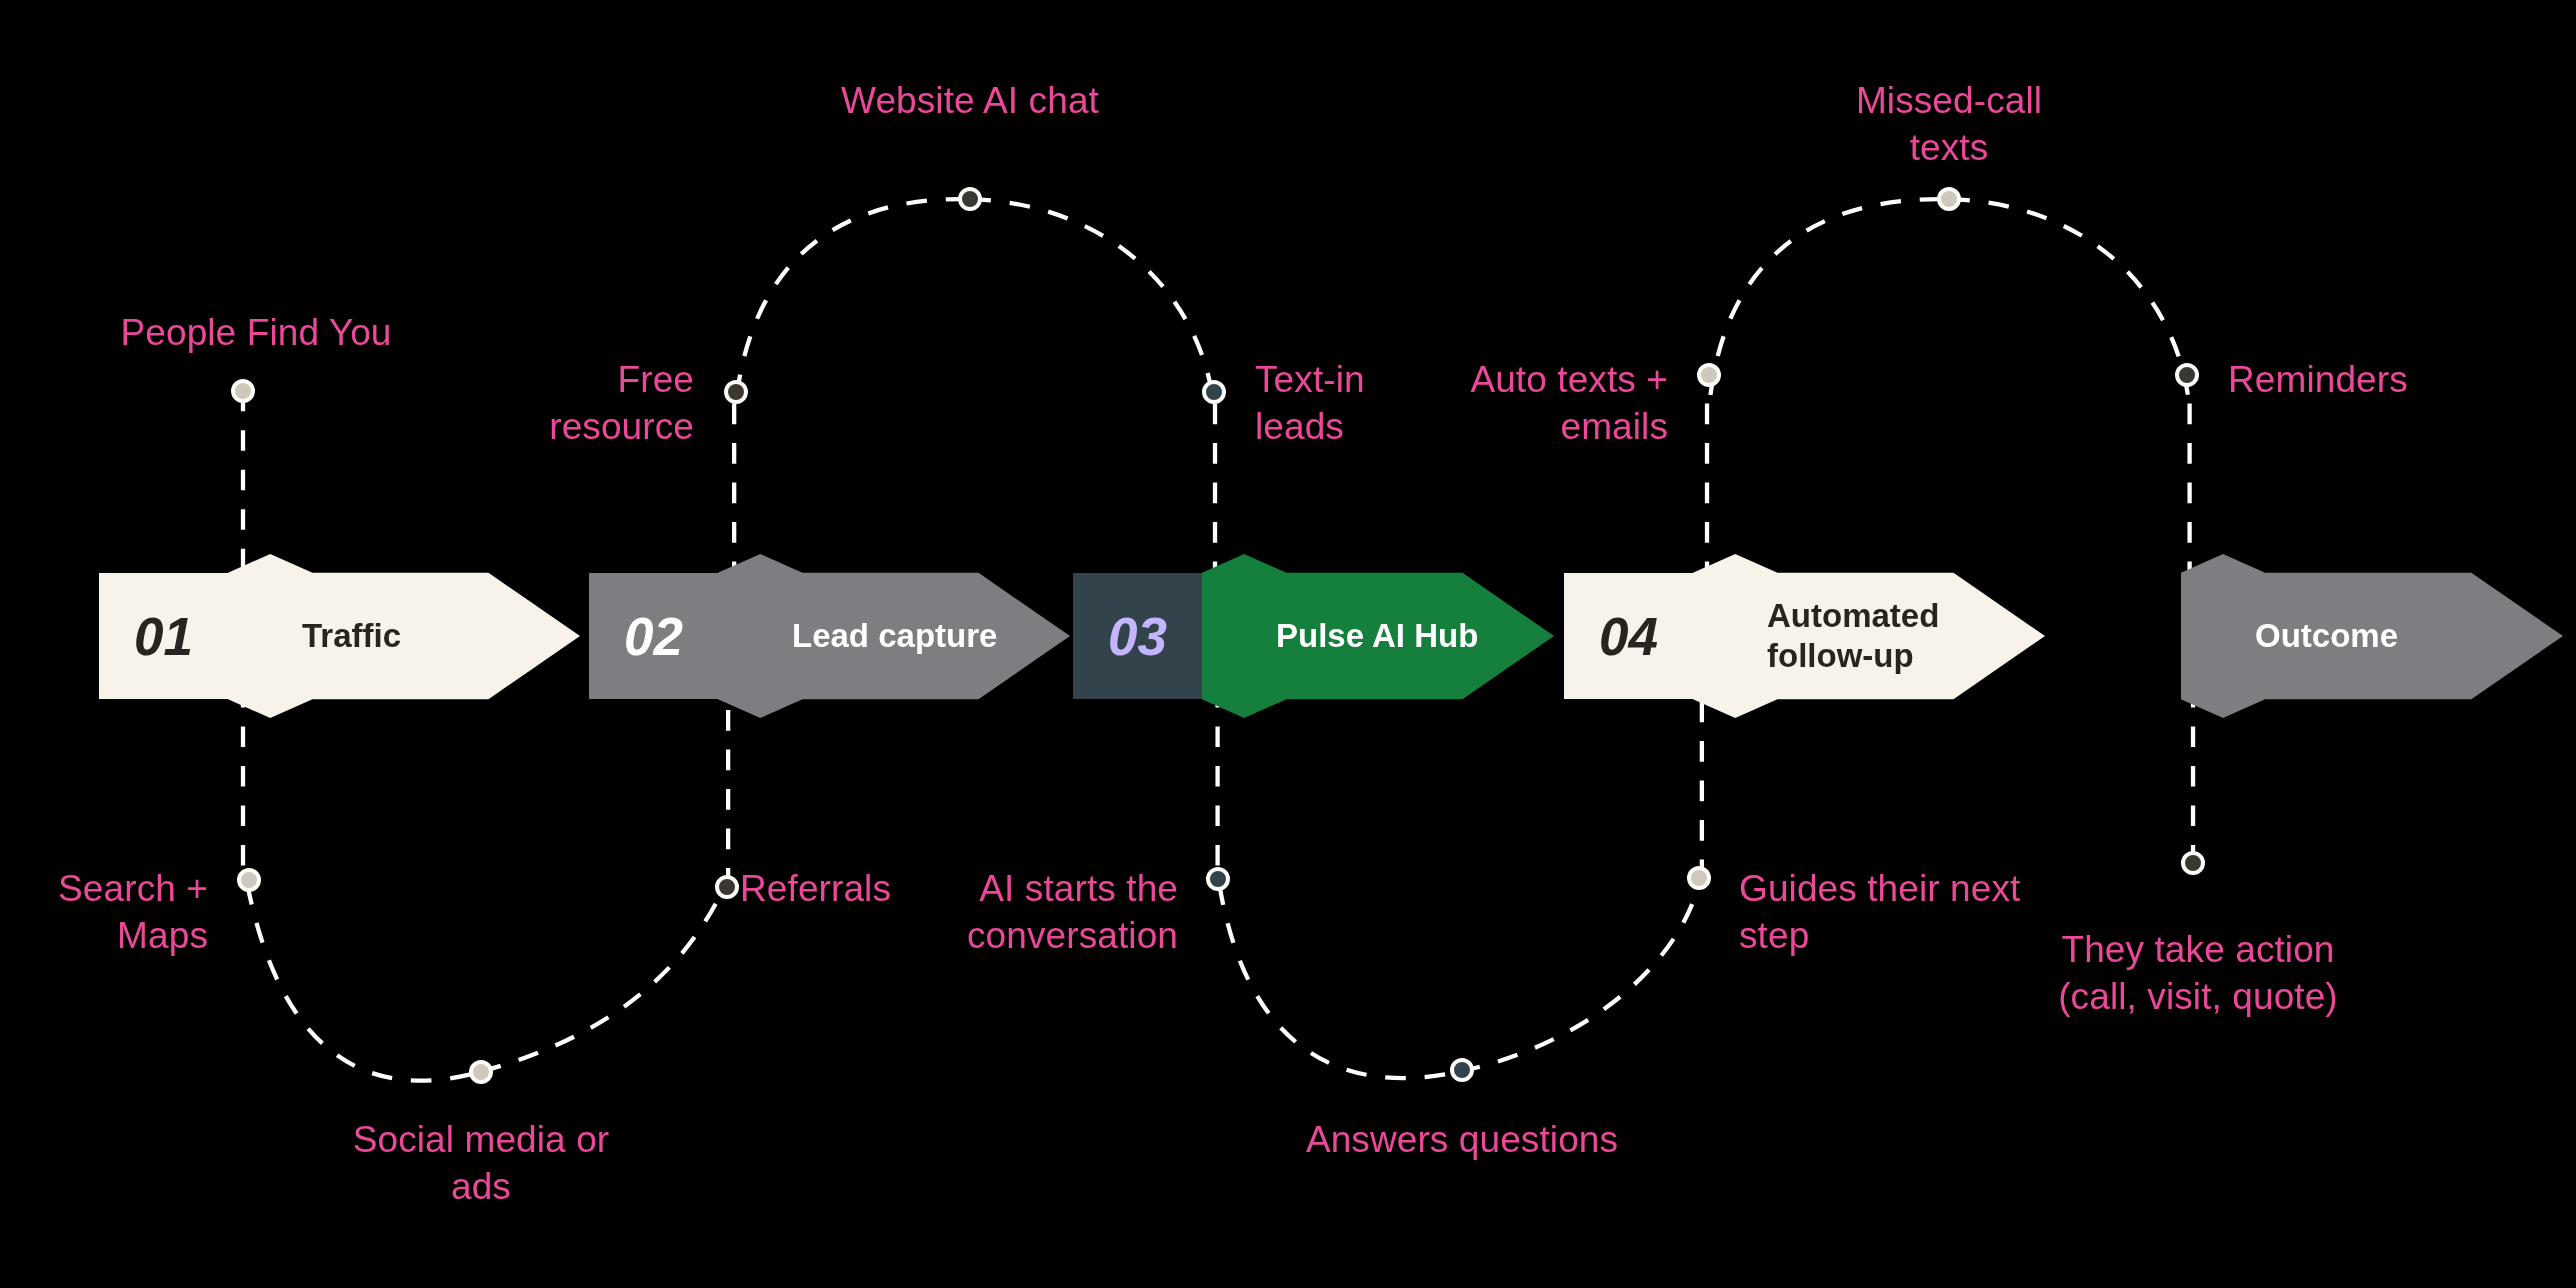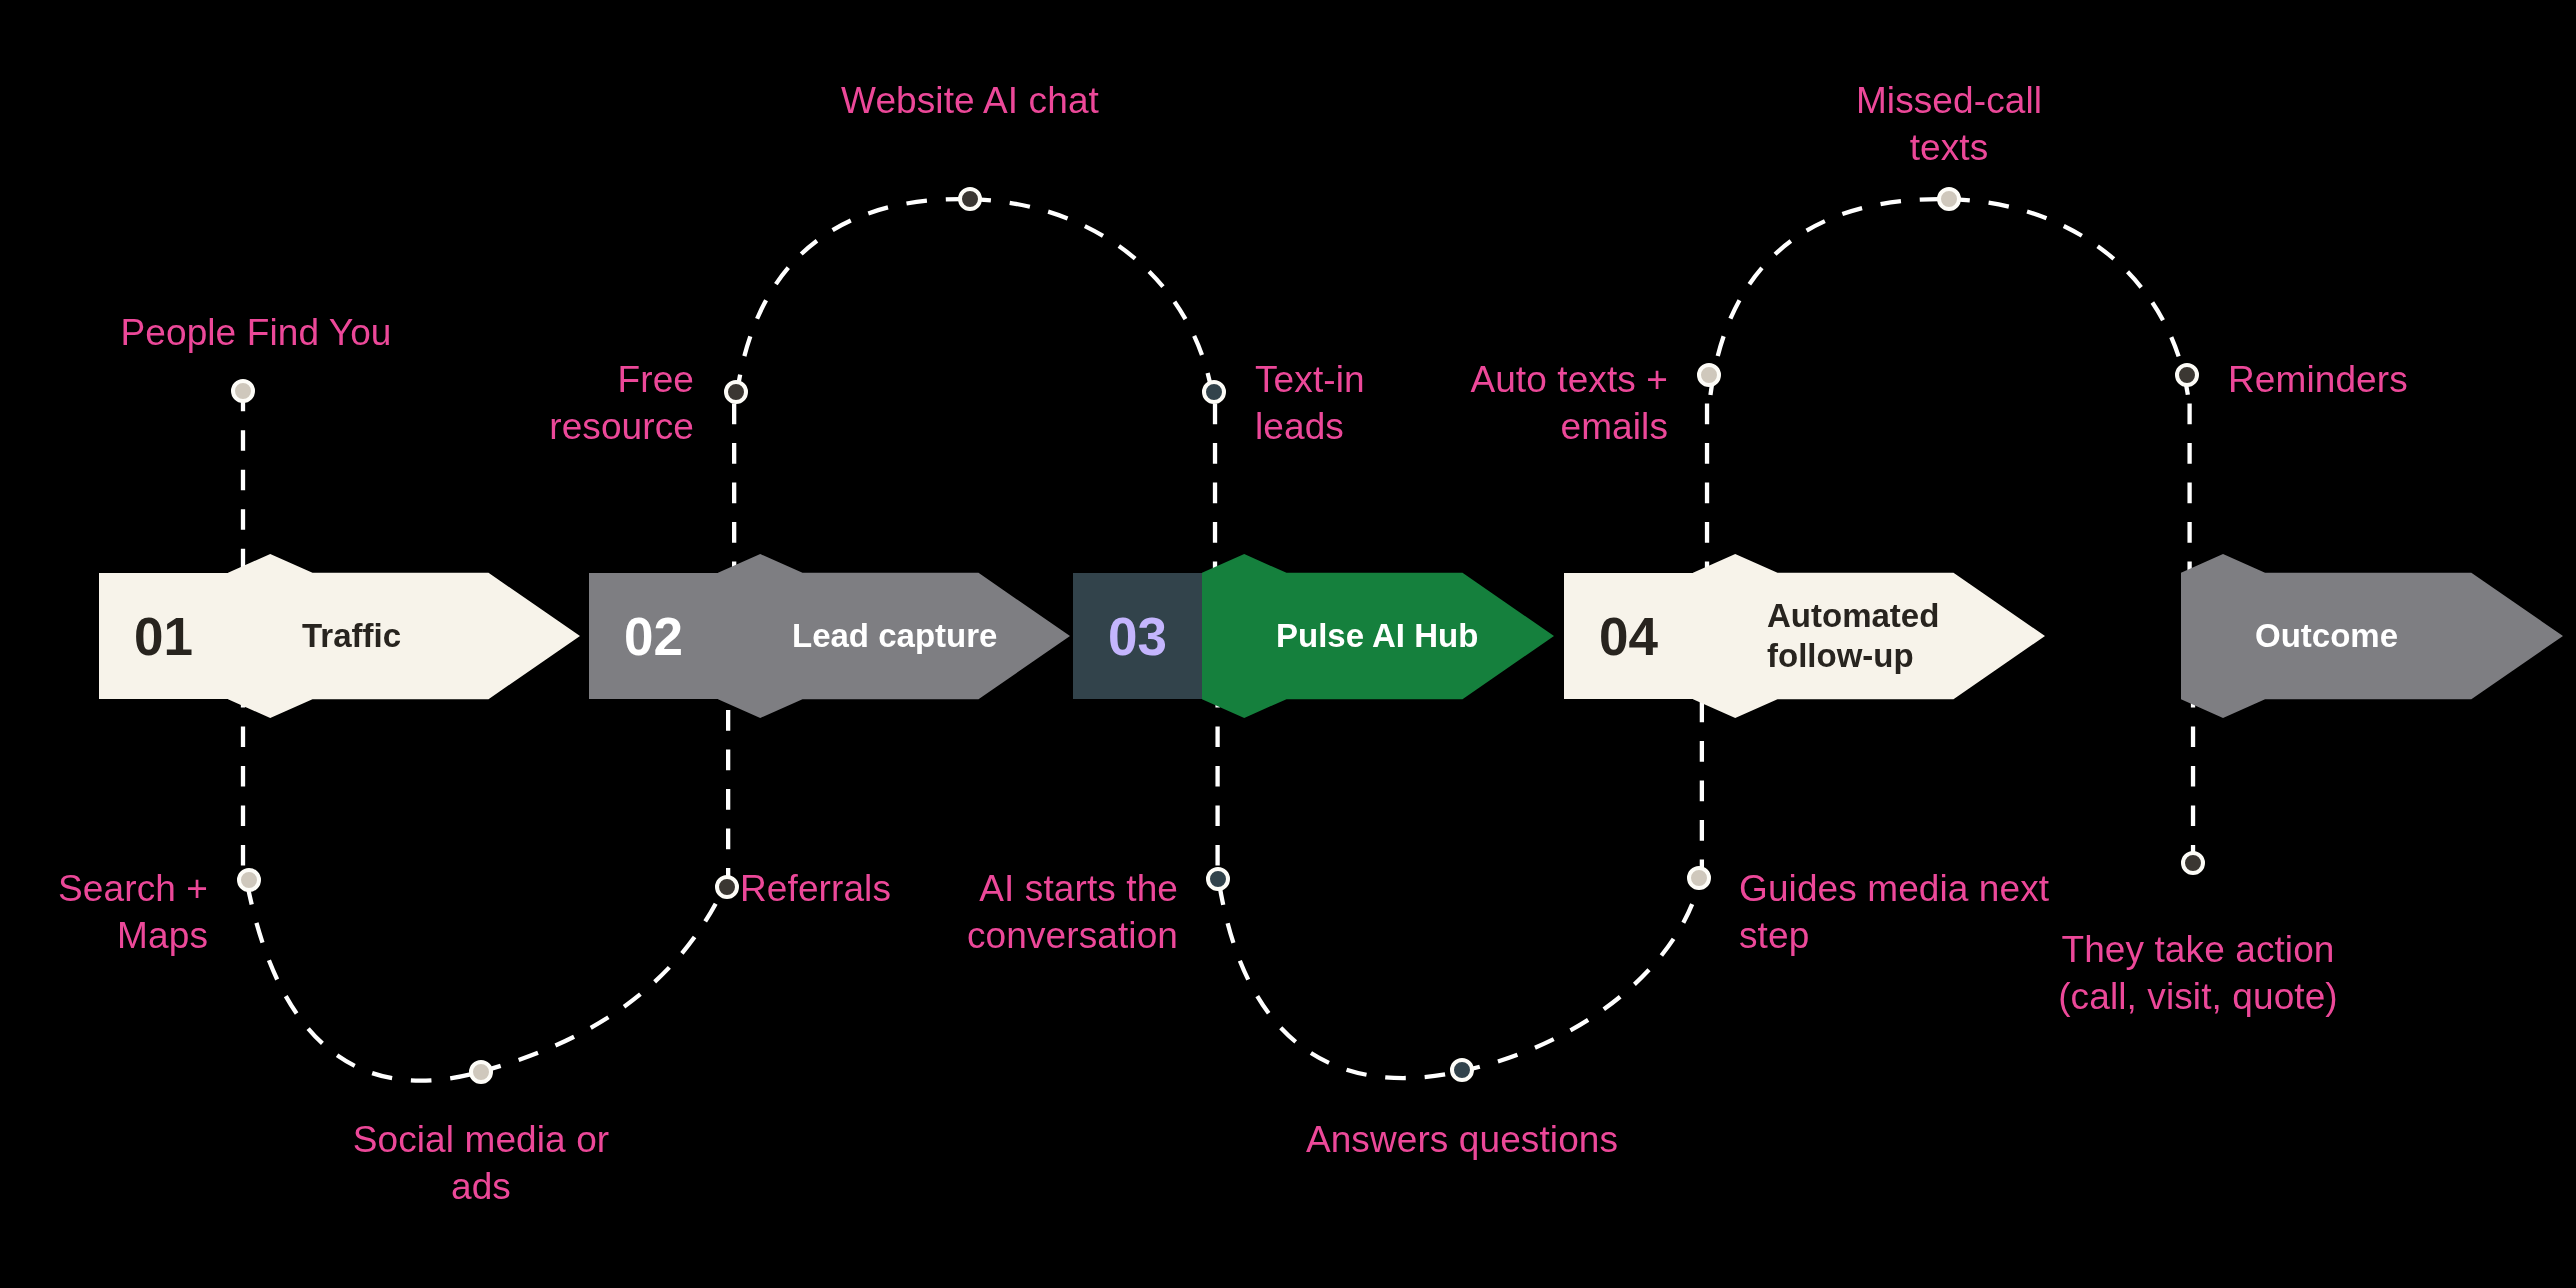--- a/index.html
+++ b/index.html
@@ -54,20 +54,21 @@
     position: absolute;
     left: 0;
     top: 19px;
     width: 129px;
     height: 126px;
     display: flex;
     align-items: center;
     justify-content: center;
     font-size: 53px;
     font-weight: bold;
+    font-style: italic;
   }
   .arrow-num span { display: block; }
 
   .arrow-notch {
     position: absolute;
     left: 129px;
     top: 19px;
     width: 31px;
     height: 126px;
   }
@@ -170,21 +171,21 @@
 conversation</div>
 
   <div class="node-label lbl-center" style="left:1462px; top:1116px;">Answers questions</div>
 
   <div class="node-label lbl-right" style="left:1668px; top:356px;">Auto texts +
 emails</div>
 
   <div class="node-label lbl-center" style="left:1949px; top:77px;">Missed-call
 texts</div>
 
-  <div class="node-label lbl-left" style="left:1739px; top:865px;">Guides media next
+  <div class="node-label lbl-left" style="left:1739px; top:865px;">Guides their next
 step</div>
 
   <div class="node-label lbl-left" style="left:2228px; top:356px;">Reminders</div>
 
   <div class="node-label lbl-center" style="left:2198px; top:926px;">They take action
 (call, visit, quote)</div>
 
   <div class="arrow-group" style="left:99px; top:554px; width:481px; height:164px;">
     <div class="arrow-num" style="background:#f7f3ea; color:#28241f;">
       <span>01</span>

